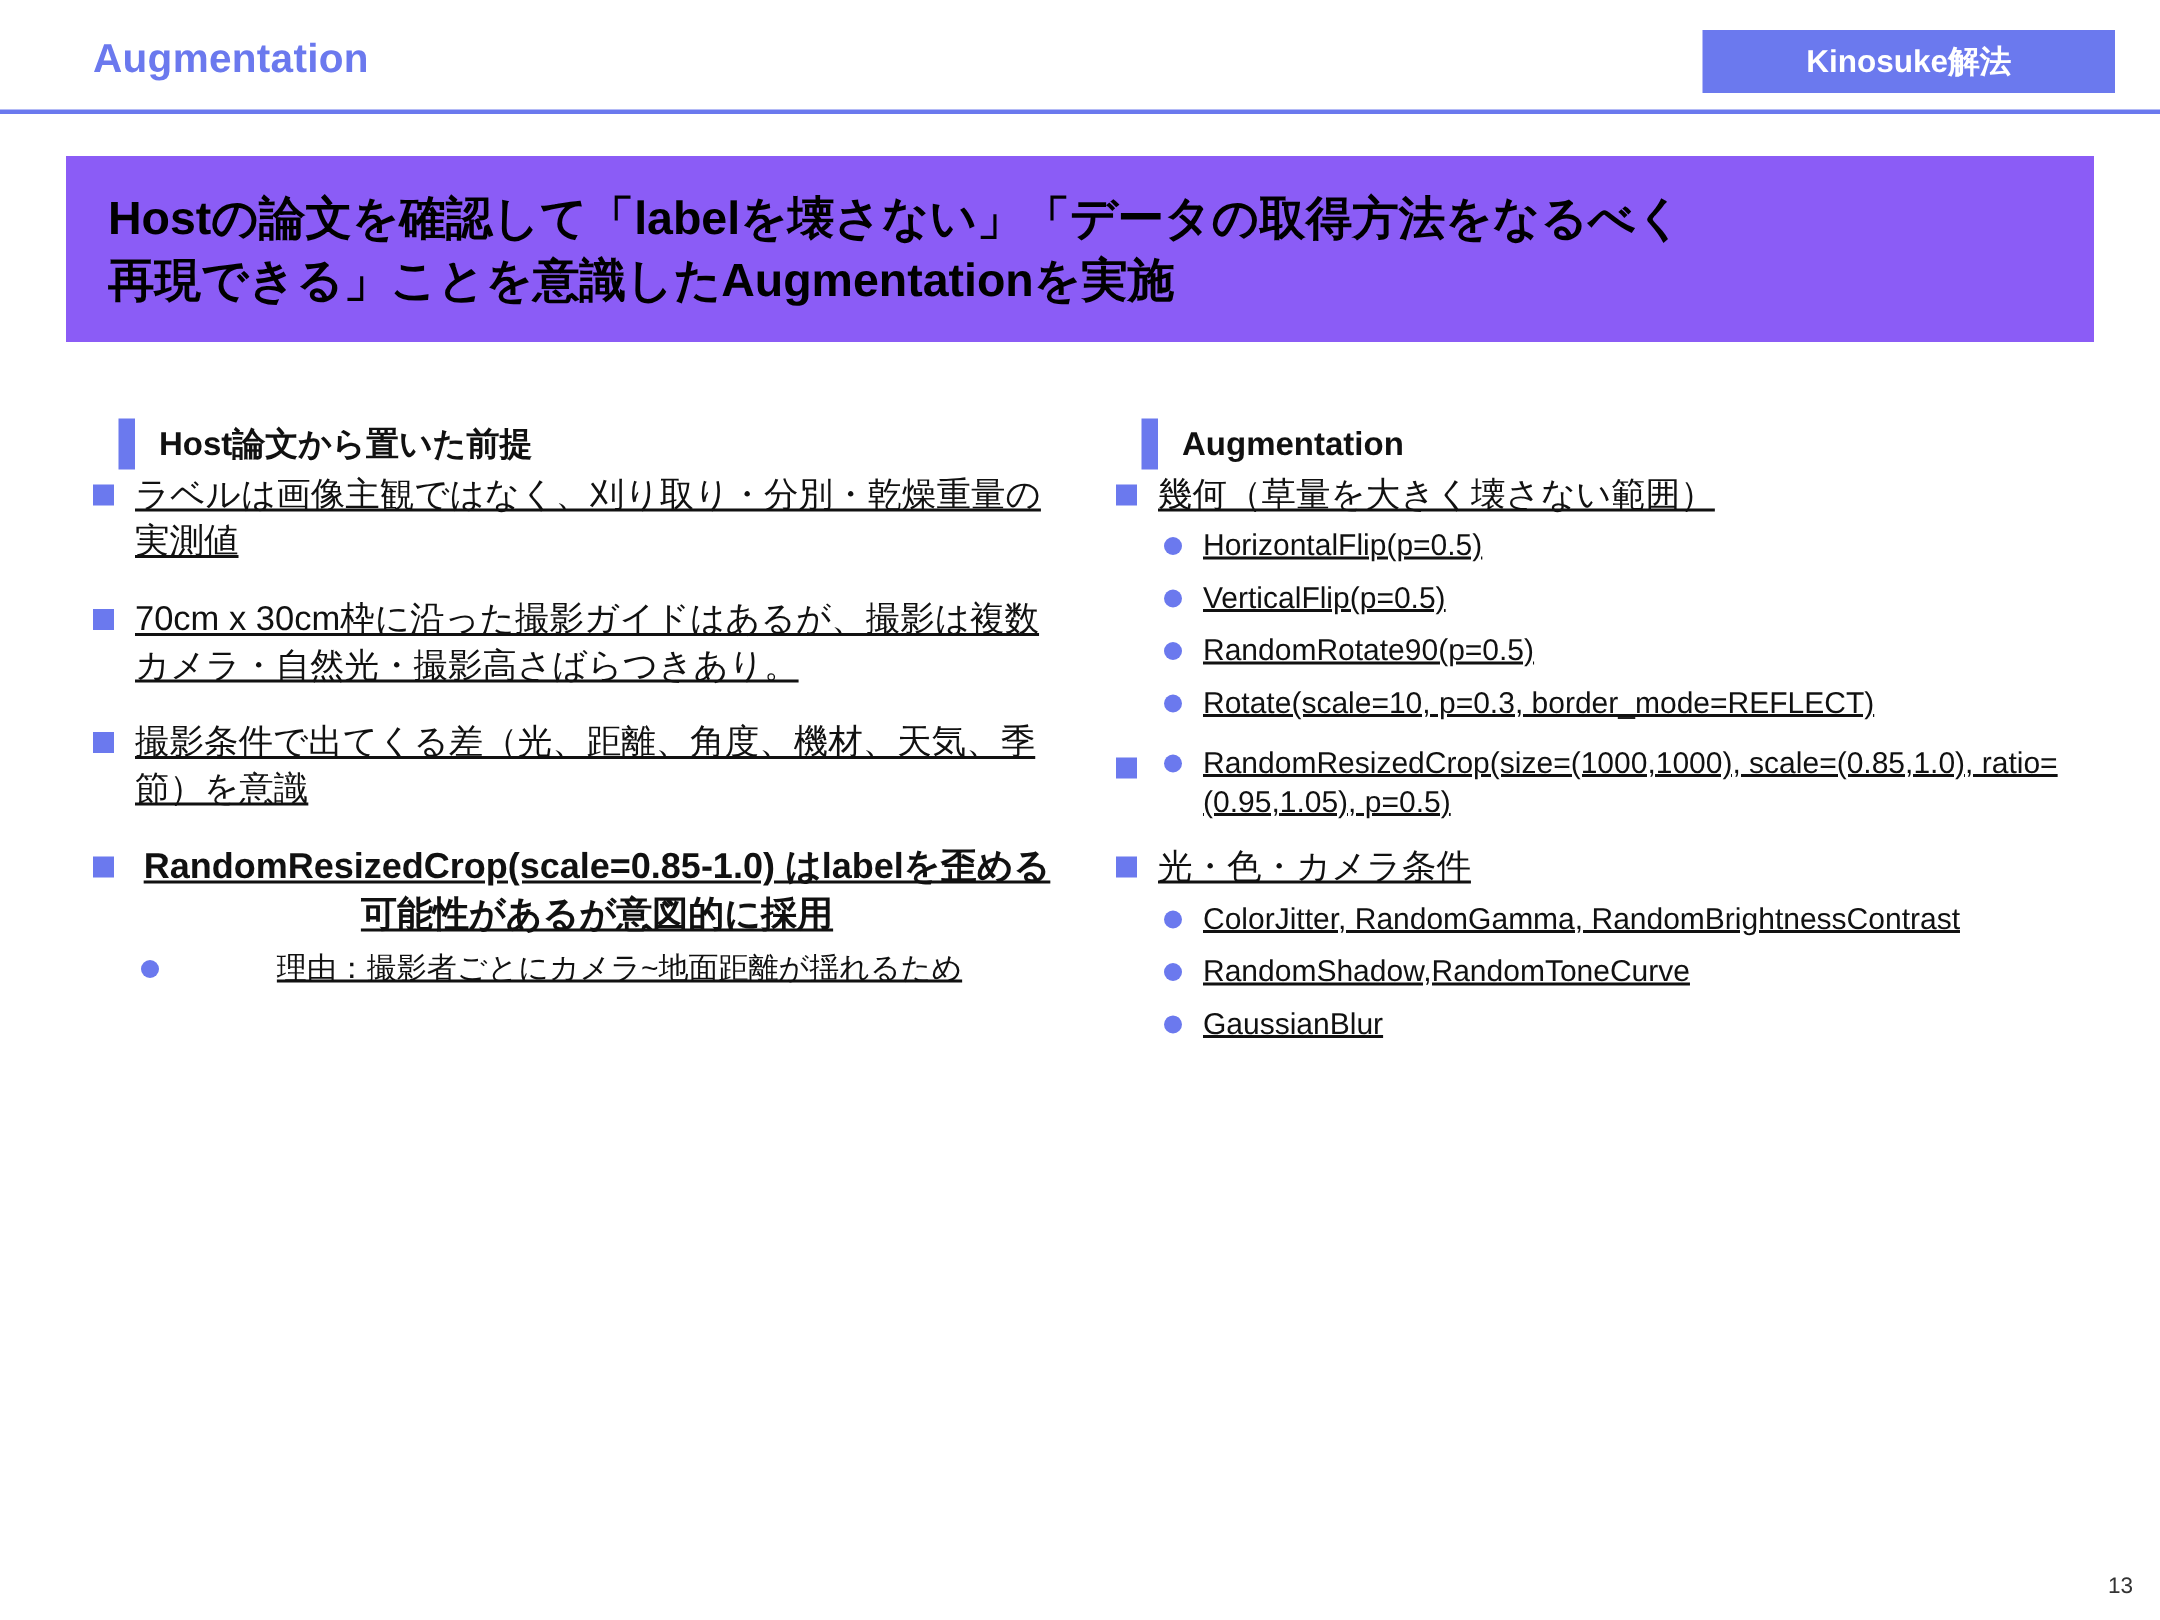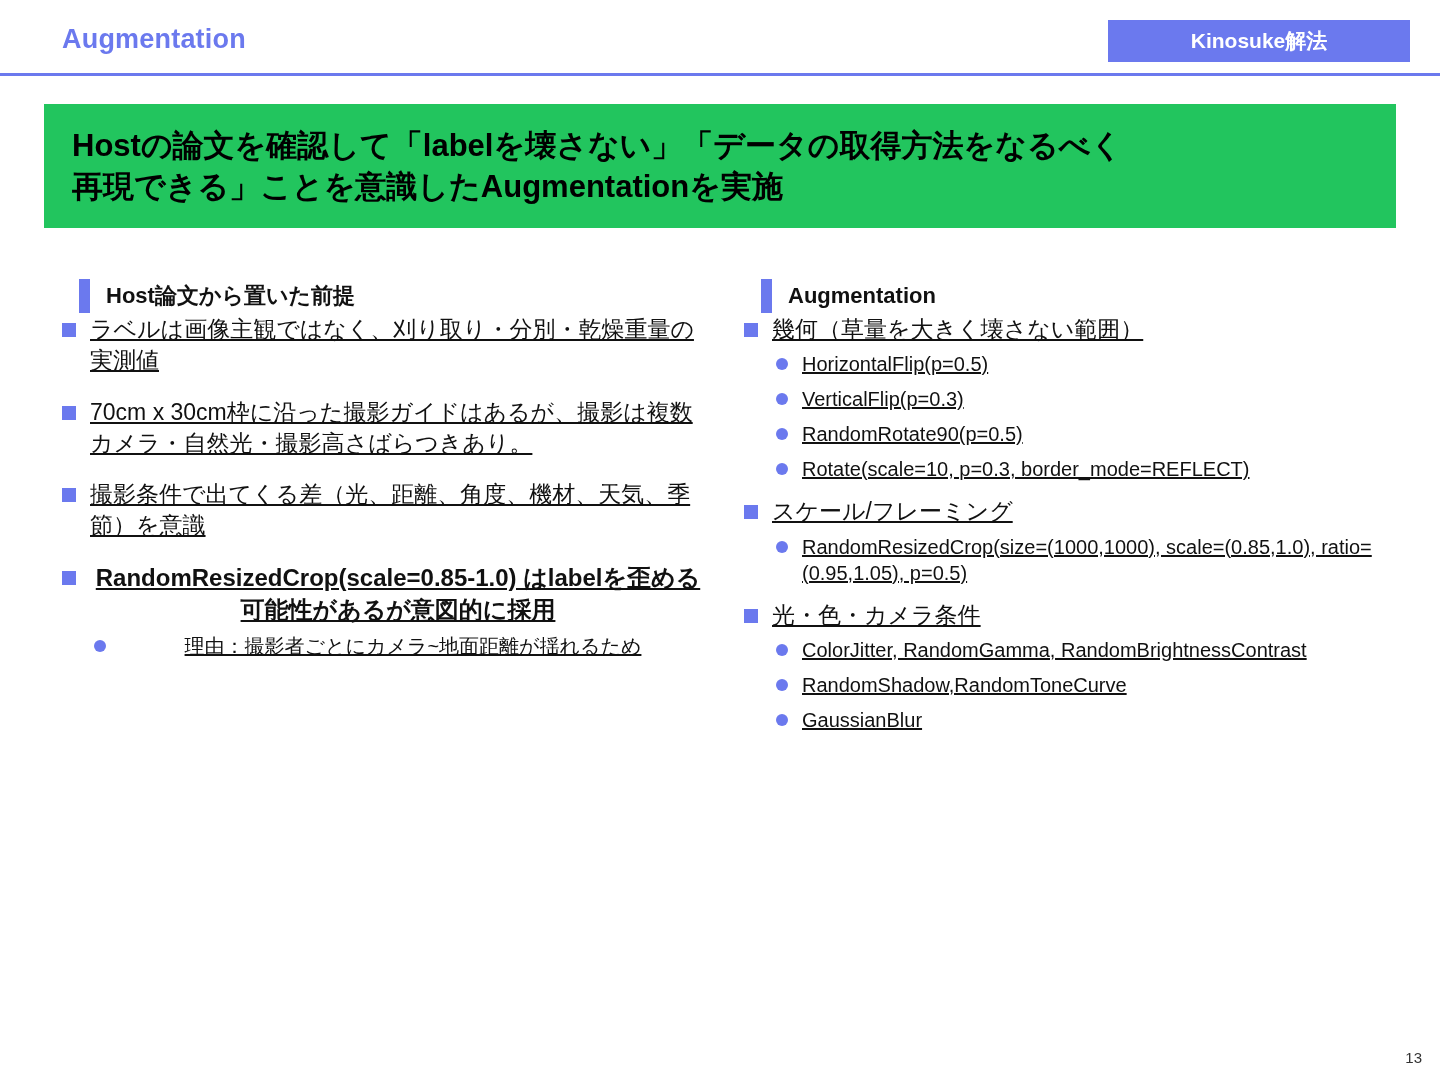--- a/index.html
+++ b/index.html
@@ -32,39 +32,39 @@
     top: 24px;
     font-size: 27px;
     font-weight: bold;
     color: #6b79ee;
     letter-spacing: 0.2px;
   }
   .header-badge {
     position: absolute;
     right: 30px;
     top: 20px;
-    width: 302px;
+    width: 275px;
     height: 42px;
     background: #6b79ee;
     color: #ffffff;
     font-size: 21px;
     font-weight: bold;
     display: flex;
     align-items: center;
     justify-content: center;
   }
 
   
   .title-banner {
     position: absolute;
     left: 44px;
     top: 104px;
     width: 1352px;
     height: 124px;
-    background: #22c55e;
+    background: #8b5cf6;
     box-sizing: border-box;
     padding: 21px 28px 0 28px;
   }
   .title-banner .line {
     font-size: 31px;
     font-weight: bold;
     line-height: 1.33;
     color: #000000;
     letter-spacing: 0px;
   }
@@ -222,36 +222,35 @@
     <li>
       <span class="sq"></span>
       <span>幾何（草量を大きく壊さない範囲）</span>
       <ul class="lvl2">
         <li>
           <span class="dot"></span>
           <span>HorizontalFlip(p=0.5)</span>
         </li>
         <li>
           <span class="dot"></span>
-          <span>VerticalFlip(p=0.3)</span>
+          <span>VerticalFlip(p=0.5)</span>
         </li>
         <li>
           <span class="dot"></span>
           <span>RandomRotate90(p=0.5)</span>
         </li>
         <li>
           <span class="dot"></span>
           <span>Rotate(scale=10, p=0.3, border_mode=REFLECT)</span>
         </li>
       </ul>
     </li>
 
     <li>
       <span class="sq"></span>
-      <span>スケール/フレーミング</span>
       <ul class="lvl2">
         <li>
           <span class="dot"></span>
           <span>RandomResizedCrop(size=(1000,1000), scale=(0.85,1.0), ratio=(0.95,1.05), p=0.5)</span>
         </li>
       </ul>
     </li>
 
     <li>
       <span class="sq"></span>

